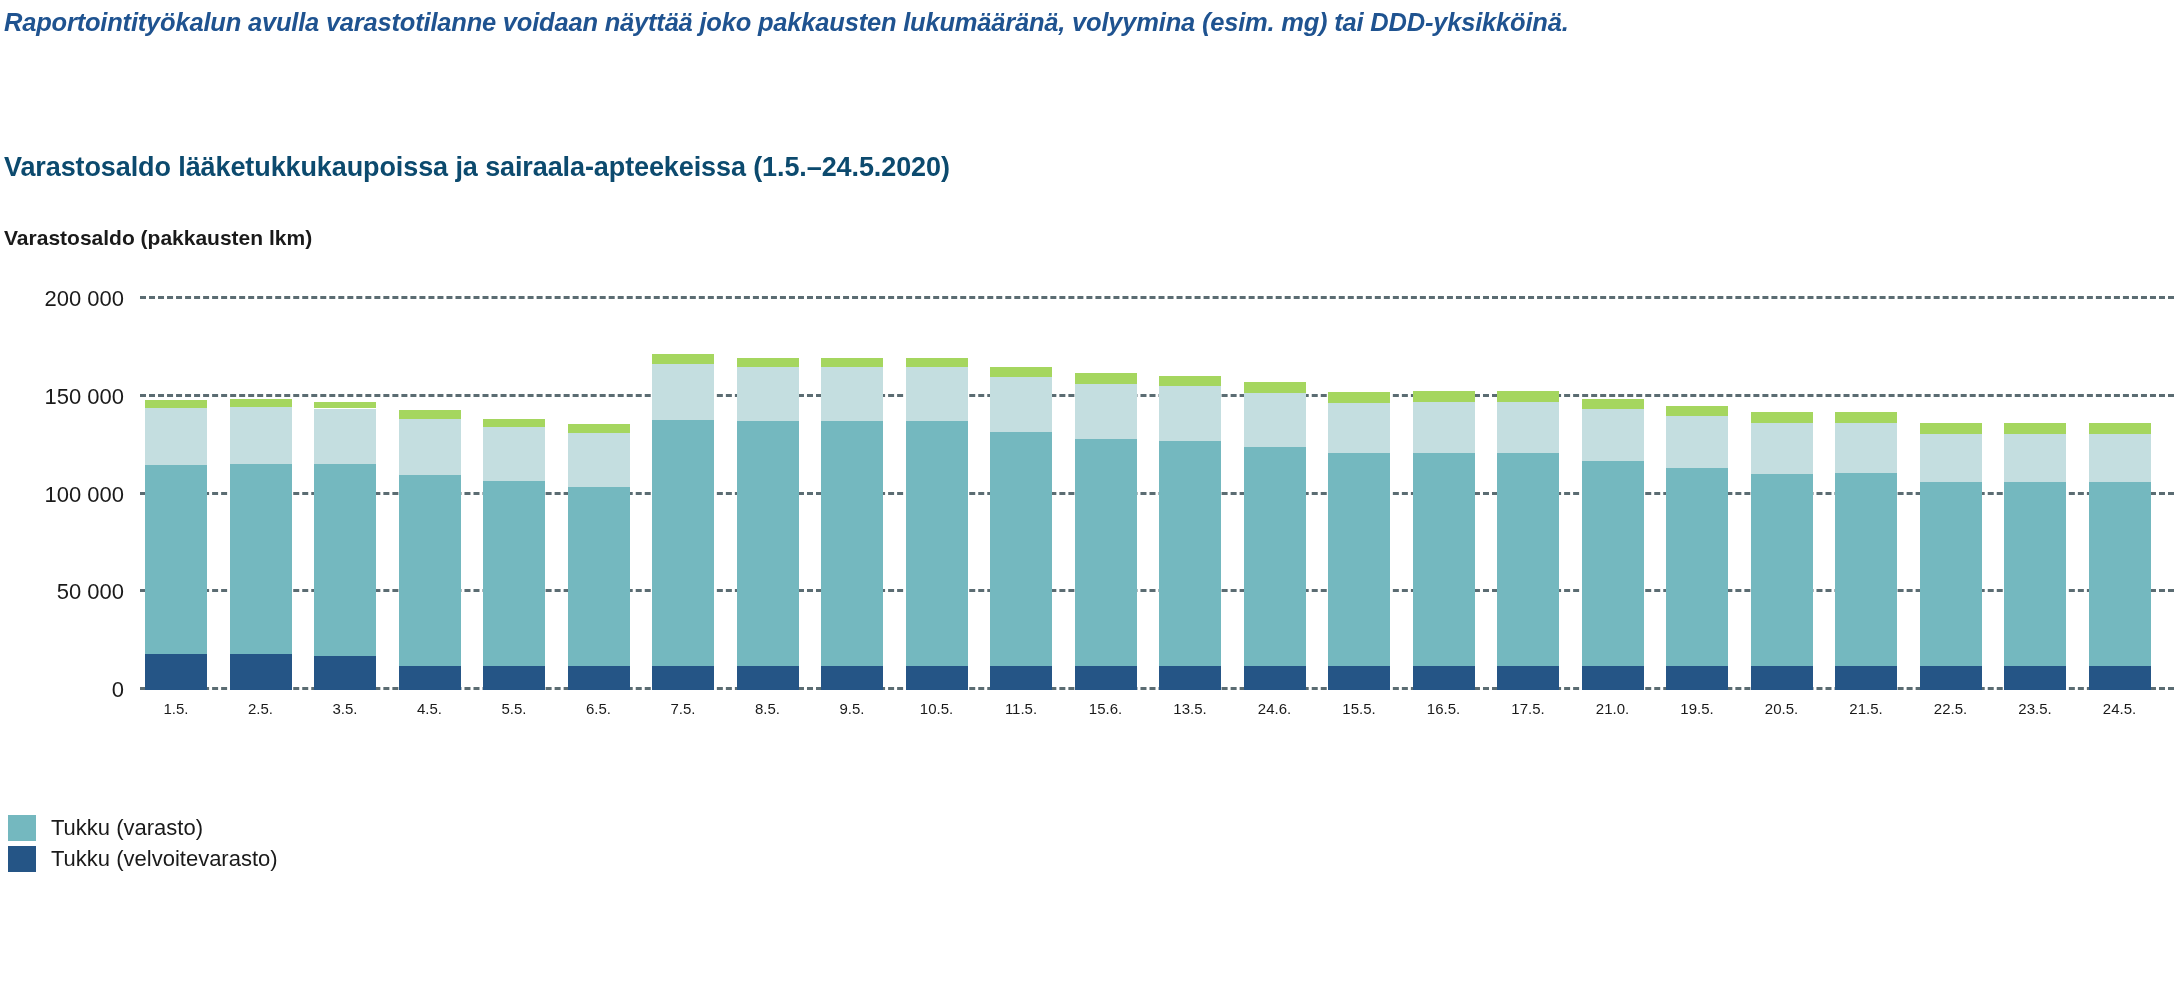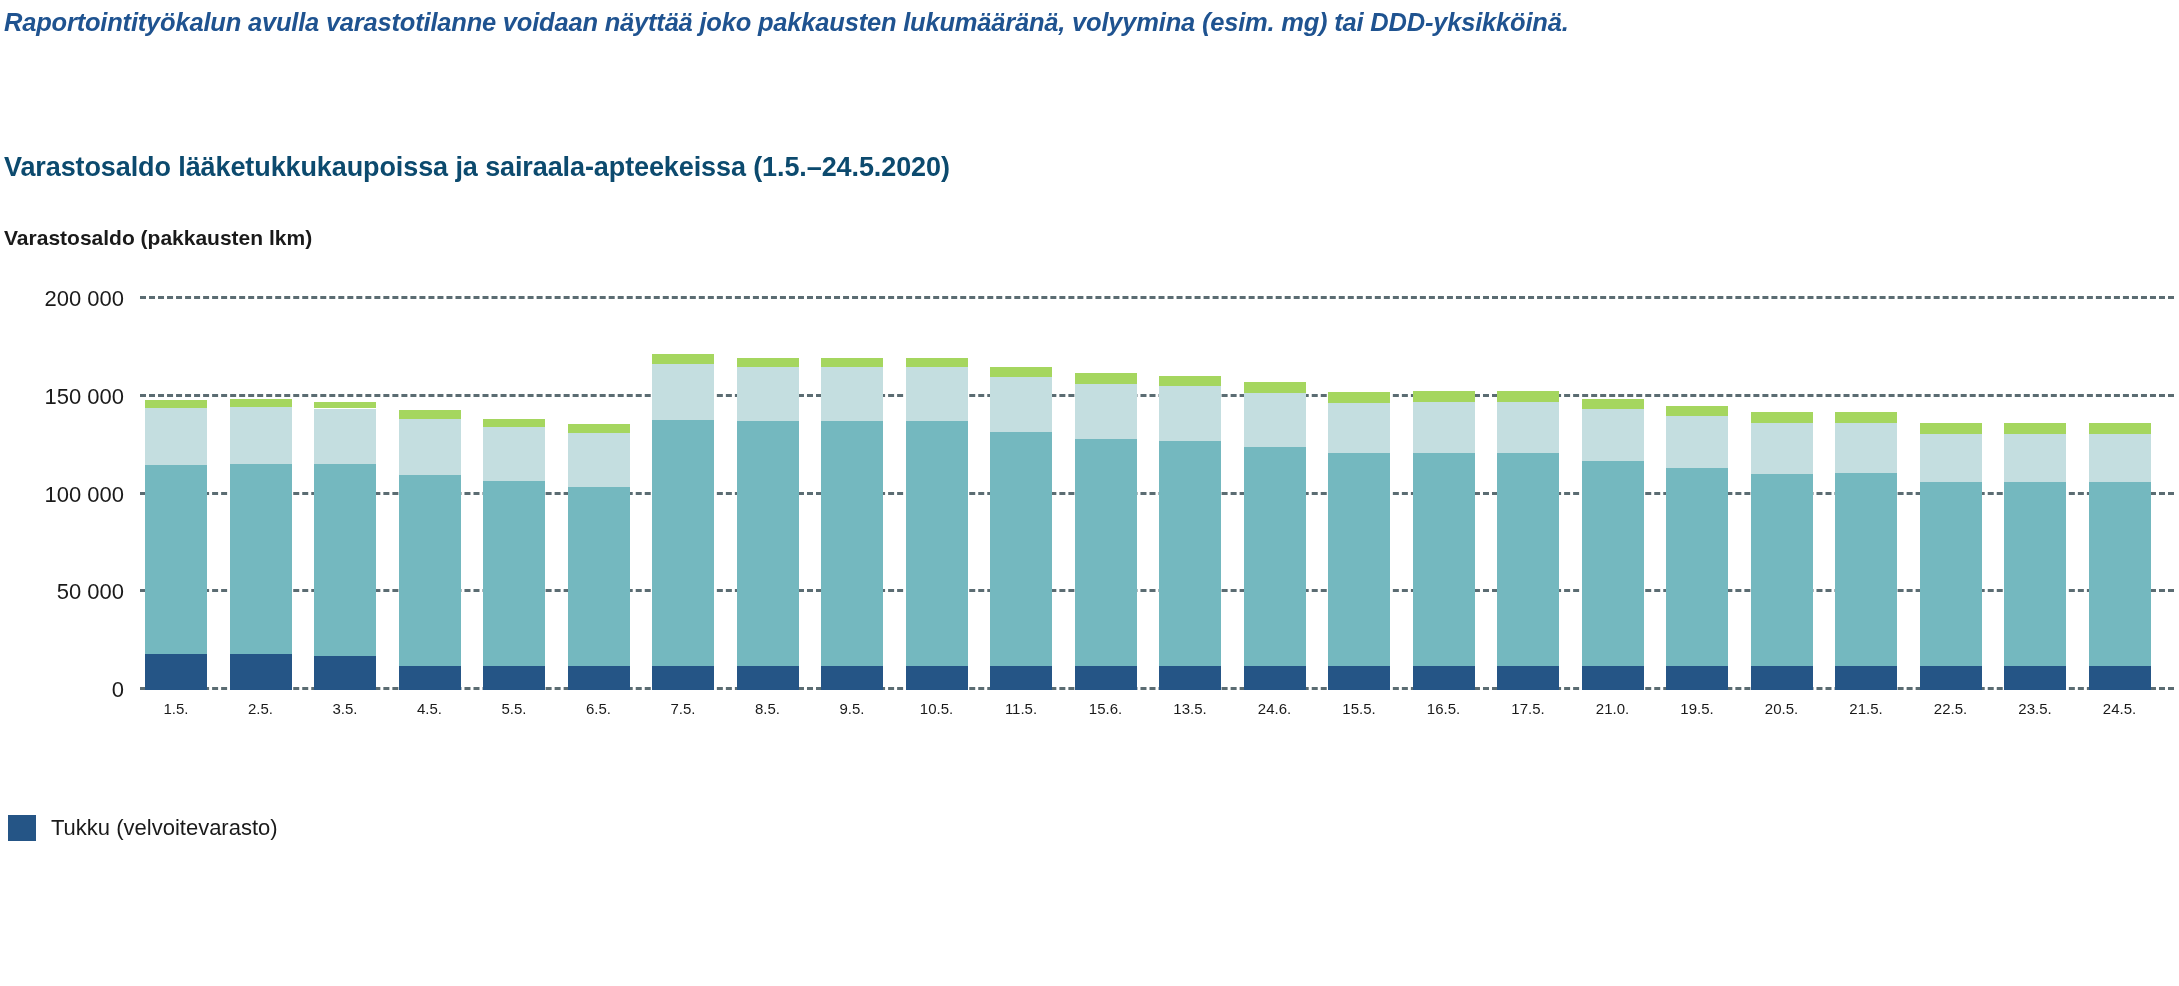--- a/index.html
+++ b/index.html
@@ -337,16 +337,20 @@
       <div class="xtick" style="left: 1599.5px;">20.5.</div>
       <div class="xtick" style="left: 1684px;">21.5.</div>
       <div class="xtick" style="left: 1768.5px;">22.5.</div>
       <div class="xtick" style="left: 1853px;">23.5.</div>
       <div class="xtick" style="left: 1937.5px;">24.5.</div>
     </div>
 </div>
 
 <div id="legend">
     <div class="legend-row">
+      <span class="legend-swatch" style="background: rgb(116, 184, 191);"></span>
+      <span class="legend-label">Tukku (varasto)</span>
+    </div>
+    <div class="legend-row">
       <span class="legend-swatch" style="background: rgb(37, 85, 134);"></span>
       <span class="legend-label">Tukku (velvoitevarasto)</span>
     </div>
   </div>
 
 </body></html>

